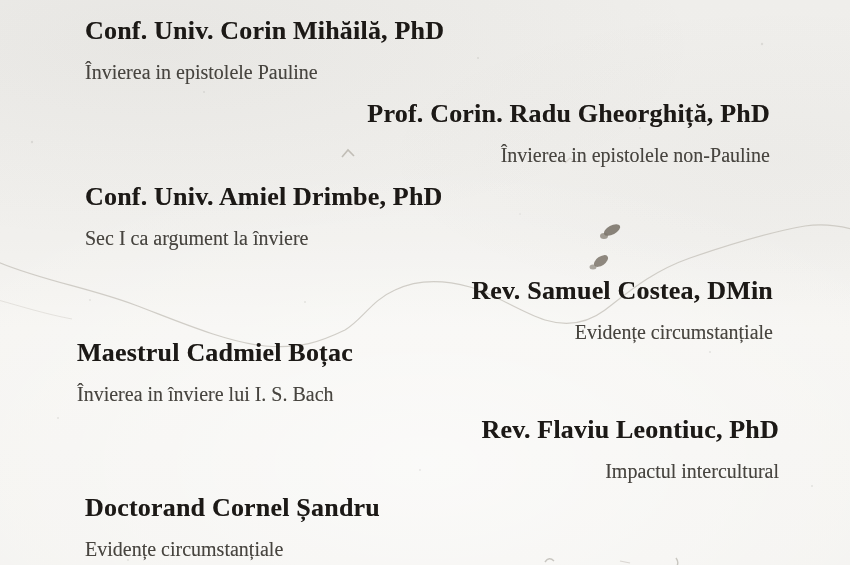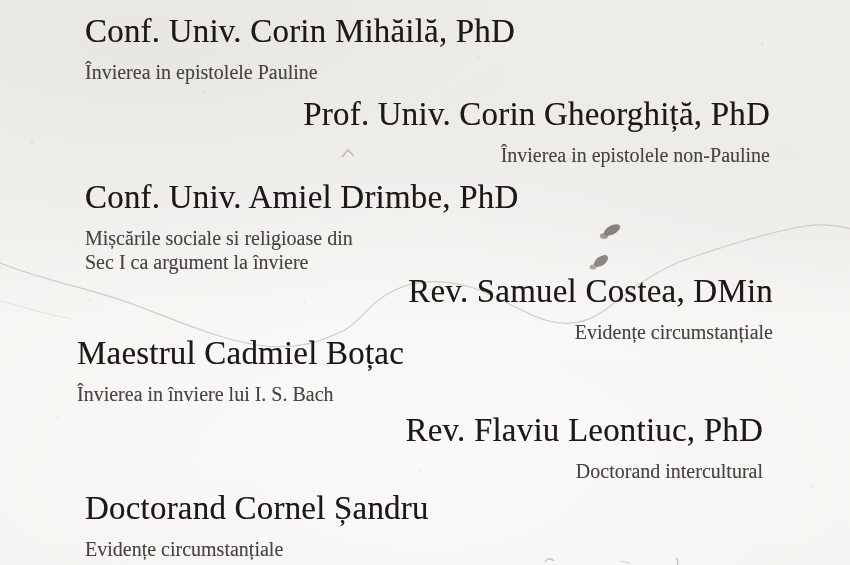--- a/index.html
+++ b/index.html
@@ -23,22 +23,22 @@
     inset: 0;
     pointer-events: none;
   }
   .entry {
     position: absolute;
     white-space: nowrap;
   }
   .entry.left  { text-align: left; }
   .entry.right { text-align: right; }
   .name {
-    font-weight: 400;
-    font-size: 33px;
+    font-weight: 700;
+    font-size: 26px;
     line-height: 30px;
     color: #1c1916;
     letter-spacing: 0.2px;
     text-shadow: 0 0 0.5px rgba(28,25,22,0.45);
   }
   .topic {
     font-weight: 400;
     font-size: 20px;
     line-height: 24px;
     color: #47443f;
@@ -80,45 +80,44 @@
         <circle cx="90" cy="300" r="0.9"></circle>
     </g>
   </svg>
 
   <div class="entry left" style="left:85px; top:16px;">
     <div class="name">Conf. Univ. Corin Mihăilă, PhD</div>
     <div class="topic">Învierea in epistolele Pauline</div>
   </div>
 
   <div class="entry right" style="right:80px; top:99px;">
-    <div class="name">Prof. Univ. Corin Gheorghiță, PhD</div>
+    <div class="name">Prof. Corin. Radu Gheorghiță, PhD</div>
     <div class="topic">Învierea in epistolele non-Pauline</div>
   </div>
 
   <div class="entry left" style="left:85px; top:182px;">
     <div class="name">Conf. Univ. Amiel Drimbe, PhD</div>
     <div class="topic">
-      <div>Mișcările sociale si religioase din</div>
       <div>Sec I ca argument la înviere</div>
     </div>
   </div>
 
   <div class="entry right" style="right:77px; top:276px;">
     <div class="name">Rev. Samuel Costea, DMin</div>
     <div class="topic">Evidențe circumstanțiale</div>
   </div>
 
   <div class="entry left" style="left:77px; top:338px;">
     <div class="name">Maestrul Cadmiel Boțac</div>
     <div class="topic">Învierea in înviere lui I. S. Bach</div>
   </div>
 
-  <div class="entry right" style="right:87px; top:415px;">
+  <div class="entry right" style="right:71px; top:415px;">
     <div class="name">Rev. Flaviu Leontiuc, PhD</div>
-    <div class="topic">Doctorand intercultural</div>
+    <div class="topic">Impactul intercultural</div>
   </div>
 
   <div class="entry left" style="left:85px; top:493px;">
     <div class="name">Doctorand Cornel Șandru</div>
     <div class="topic">Evidențe circumstanțiale</div>
   </div>
 
 </div>
 
 </body></html>

